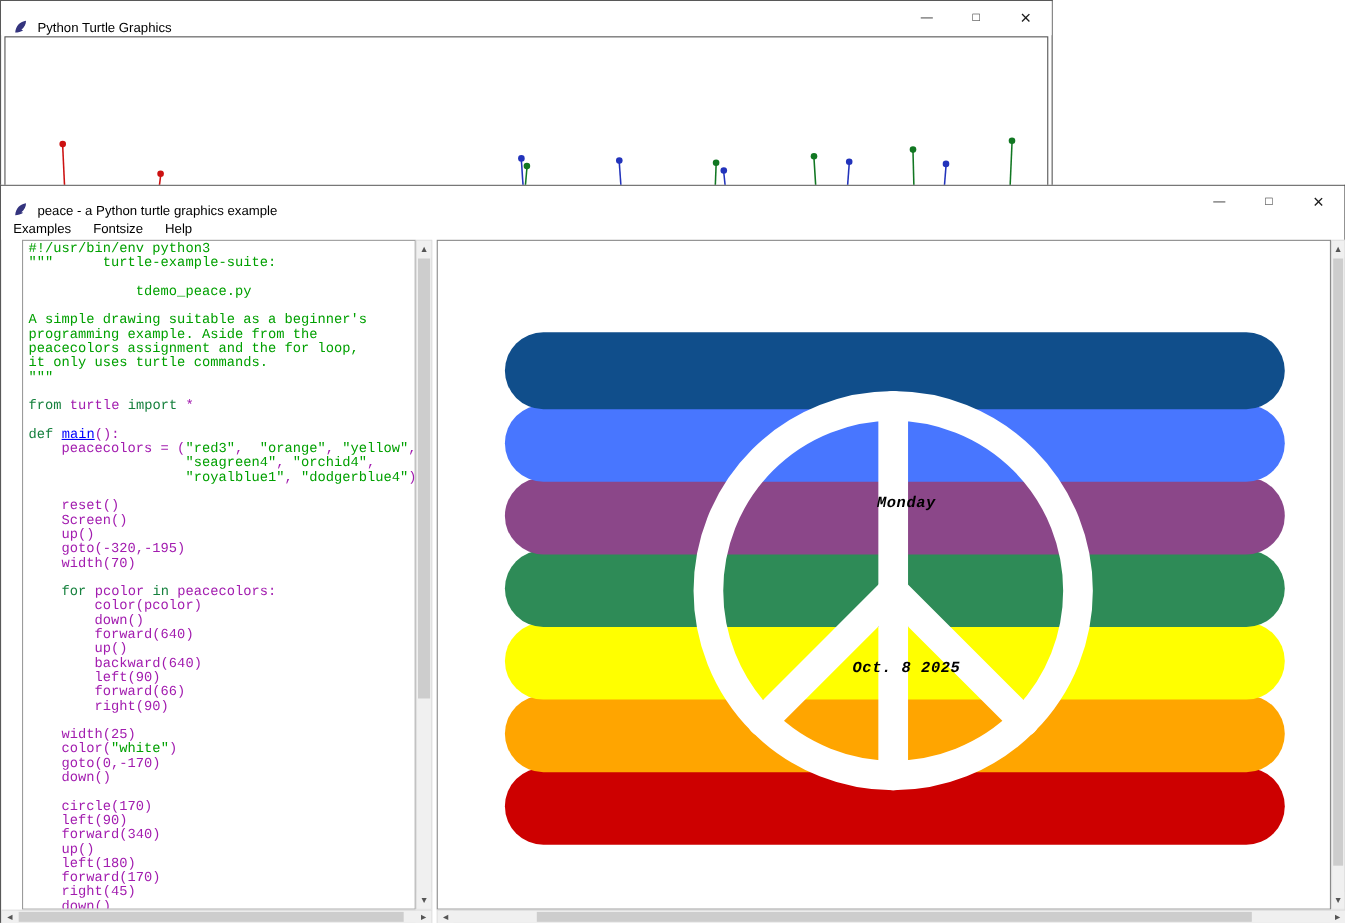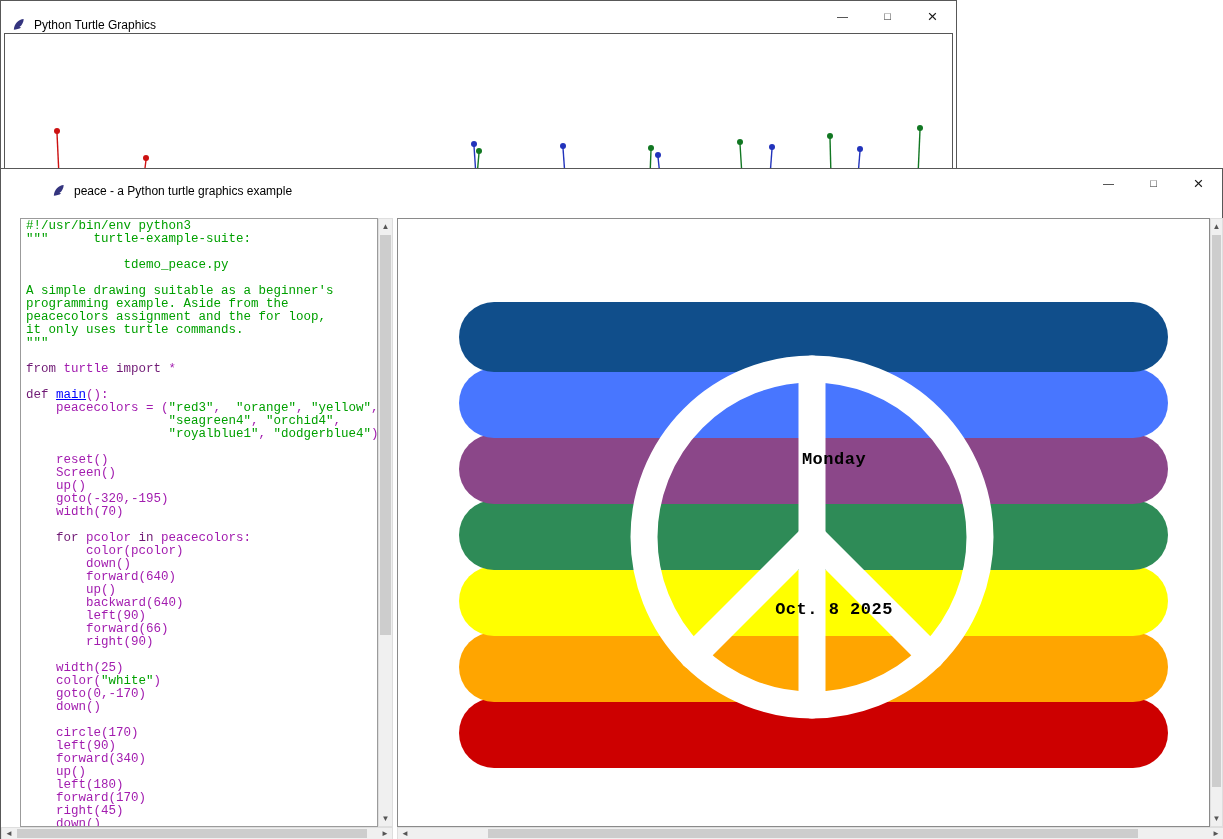--- a/index.html
+++ b/index.html
@@ -3,21 +3,21 @@
 <meta charset="utf-8">
 <style>
   * { margin:0; padding:0; box-sizing:border-box; }
   html,body { width:1223px; height:839px; background:#ffffff; overflow:hidden; position:relative;
               font-family:"Liberation Sans", sans-serif; color:#000; }
   .window { position:absolute; background:#fff; border:1px solid #585858; }
   #turtle-win { left:0; top:0; width:957px; height:176px; border-bottom:none; z-index:1; }
   #peace-win  { left:0; top:168px; width:1223px; height:671px; border-bottom:none; z-index:10; }
 
   .titlebar { position:relative; height:31px; background:#fff; display:flex; align-items:flex-end; }
-  #peace-win .titlebar { height:29px;padding-left:40px; }
+  #peace-win .titlebar { height:29px; }
   .app-icon { margin-left:10px; width:15px; height:15px; display:inline-flex; flex:none; }
   .title { margin-left:8px; font-size:12px; white-space:nowrap; }
   .win-controls { position:absolute; right:1px; top:0; height:100%; display:flex; }
   .win-btn { width:45px; height:100%; display:flex; align-items:center; justify-content:center; color:#1a1a1a; }
   .glyph { font-size:11px; line-height:1; }
   .glyph.x { font-size:17px; }
 
   
   #turtle-canvas { position:absolute; left:3px; top:32px; width:949px; height:142px;
                    background:#fff; border:1px solid #565656; overflow:hidden; }
@@ -28,32 +28,32 @@
   .menu-item { padding:2px 9px; margin-left:2px; white-space:nowrap; }
 
   
   #code-pane { position:absolute; left:19px; top:49px; width:358px; height:609px;
                background:#fff; border:1px solid #9b9b9b; overflow:hidden; }
   #code-text { font-family:"Liberation Mono","DejaVu Sans Mono",monospace; font-size:12.5px;
                line-height:13px; white-space:pre; padding:1px 0 0 5px; }
   .code-line { height:13px; white-space:pre; }
   .tok-p { color:#a21caf; }
   .tok-g { color:#00A000; }
-  .tok-k { color:#701a75; }
+  .tok-k { color:#15803d; }
   .tok-b { color:#0000FF;text-decoration:underline; }
 
   
   #canvas-pane { position:absolute; left:396px; top:49px; width:813px; height:609px;
                  background:#fff; border:1px solid #8a8a8a; overflow:hidden; }
   #stripes { position:absolute; inset:0; z-index:1; }
   .stripe { position:absolute; left:61px; width:709px; height:70px; border-radius:35px; }
   #peace-svg { position:absolute; left:0; top:0; z-index:3; }
-  #day-text, #date-text { position:absolute; left:436px; transform:translateX(-50%); z-index:5;
+  #day-text, #date-text { position:absolute; left:426px; transform:translateX(-50%); z-index:5;
                  font-family:"Liberation Mono","DejaVu Sans Mono",monospace; font-weight:bold;
-                 font-size:17px; color:#000; white-space:pre; letter-spacing:0.5px; }
+                 font-size:14px; color:#000; white-space:pre; letter-spacing:0.5px;font-style:italic; }
   #day-text  { top:231px; }
   #date-text { top:381px; }
 
   
   .sb { position:absolute; background:#f0f0f0; border:1px solid #dedede; }
   .sb-btn { position:absolute; display:flex; align-items:center; justify-content:center;
             color:#555; font-size:8px; background:#f0f0f0; }
   .sb-v .sb-btn { left:0; width:100%; height:15px; }
   .sb-v .sb-btn.b1 { top:0; }
   .sb-v .sb-btn.b2 { bottom:0; }
@@ -164,20 +164,25 @@
         </div>
       <div class="win-btn">
           <span class="glyph">□</span>
         </div>
       <div class="win-btn">
           <span class="glyph x">×</span>
         </div>
     </div>
   </div>
 
+  <div class="menubar">
+    <span class="menu-item">Examples</span>
+    <span class="menu-item">Fontsize</span>
+    <span class="menu-item">Help</span>
+  </div>
 
   <div id="code-pane">
     <div id="code-text"><div class="code-line"><span class="tok-g">#!/usr/bin/env python3</span></div><div class="code-line"><span class="tok-g">"""      turtle-example-suite:</span></div><div class="code-line">&nbsp;</div><div class="code-line"><span class="tok-g">             tdemo_peace.py</span></div><div class="code-line">&nbsp;</div><div class="code-line"><span class="tok-g">A simple drawing suitable as a beginner's</span></div><div class="code-line"><span class="tok-g">programming example. Aside from the</span></div><div class="code-line"><span class="tok-g">peacecolors assignment and the for loop,</span></div><div class="code-line"><span class="tok-g">it only uses turtle commands.</span></div><div class="code-line"><span class="tok-g">"""</span></div><div class="code-line">&nbsp;</div><div class="code-line"><span class="tok-k">from</span><span class="tok-p"> turtle </span><span class="tok-k">import</span><span class="tok-p"> *</span></div><div class="code-line">&nbsp;</div><div class="code-line"><span class="tok-k">def</span><span class="tok-p"> </span><span class="tok-b">main</span><span class="tok-p">():</span></div><div class="code-line"><span class="tok-p">    peacecolors = (</span><span class="tok-g">"red3"</span><span class="tok-p">,  </span><span class="tok-g">"orange"</span><span class="tok-p">, </span><span class="tok-g">"yellow"</span><span class="tok-p">,</span></div><div class="code-line"><span class="tok-p">                   </span><span class="tok-g">"seagreen4"</span><span class="tok-p">, </span><span class="tok-g">"orchid4"</span><span class="tok-p">,</span></div><div class="code-line"><span class="tok-p">                   </span><span class="tok-g">"royalblue1"</span><span class="tok-p">, </span><span class="tok-g">"dodgerblue4"</span><span class="tok-p">)</span></div><div class="code-line">&nbsp;</div><div class="code-line"><span class="tok-p">    reset()</span></div><div class="code-line"><span class="tok-p">    Screen()</span></div><div class="code-line"><span class="tok-p">    up()</span></div><div class="code-line"><span class="tok-p">    goto(-320,-195)</span></div><div class="code-line"><span class="tok-p">    width(70)</span></div><div class="code-line">&nbsp;</div><div class="code-line"><span class="tok-p">    </span><span class="tok-k">for</span><span class="tok-p"> pcolor </span><span class="tok-k">in</span><span class="tok-p"> peacecolors:</span></div><div class="code-line"><span class="tok-p">        color(pcolor)</span></div><div class="code-line"><span class="tok-p">        down()</span></div><div class="code-line"><span class="tok-p">        forward(640)</span></div><div class="code-line"><span class="tok-p">        up()</span></div><div class="code-line"><span class="tok-p">        backward(640)</span></div><div class="code-line"><span class="tok-p">        left(90)</span></div><div class="code-line"><span class="tok-p">        forward(66)</span></div><div class="code-line"><span class="tok-p">        right(90)</span></div><div class="code-line">&nbsp;</div><div class="code-line"><span class="tok-p">    width(25)</span></div><div class="code-line"><span class="tok-p">    color(</span><span class="tok-g">"white"</span><span class="tok-p">)</span></div><div class="code-line"><span class="tok-p">    goto(0,-170)</span></div><div class="code-line"><span class="tok-p">    down()</span></div><div class="code-line">&nbsp;</div><div class="code-line"><span class="tok-p">    circle(170)</span></div><div class="code-line"><span class="tok-p">    left(90)</span></div><div class="code-line"><span class="tok-p">    forward(340)</span></div><div class="code-line"><span class="tok-p">    up()</span></div><div class="code-line"><span class="tok-p">    left(180)</span></div><div class="code-line"><span class="tok-p">    forward(170)</span></div><div class="code-line"><span class="tok-p">    right(45)</span></div><div class="code-line"><span class="tok-p">    down()</span></div></div>
   </div>
 
   <div class="sb sb-v" id="code-vscroll">
     <div class="sb-btn b1">▲</div>
     <div class="sb-thumb" id="code-vthumb"></div>
     <div class="sb-btn b2">▼</div>
   </div>

